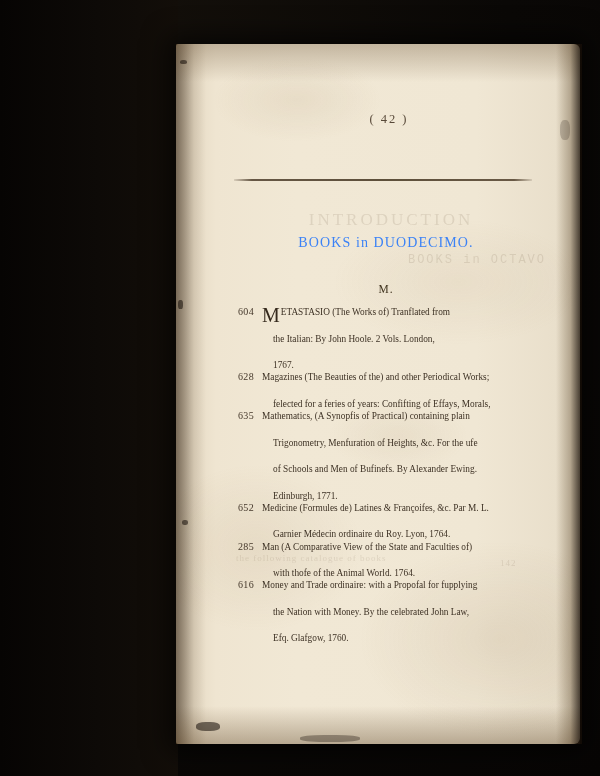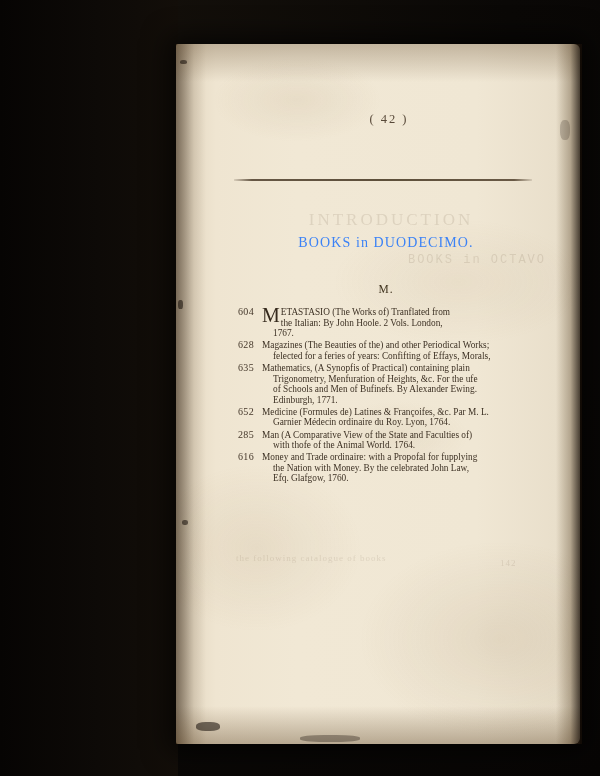--- a/index.html
+++ b/index.html
@@ -161,20 +161,21 @@
 
   .entry .body {
     flex: 1 1 auto;
     text-align: justify;
     text-indent: 0;
     padding-left: 1px;
   }
   .entry .body .cont {
     display: block;
     padding-left: 11px;
+    margin-top: 16px;
   }
 
   
   .entry.first .body {
     position: relative;
     min-height: 20px;
   }
   .entry.first .dropcap {
     float: left;
     font-size: 20px;

